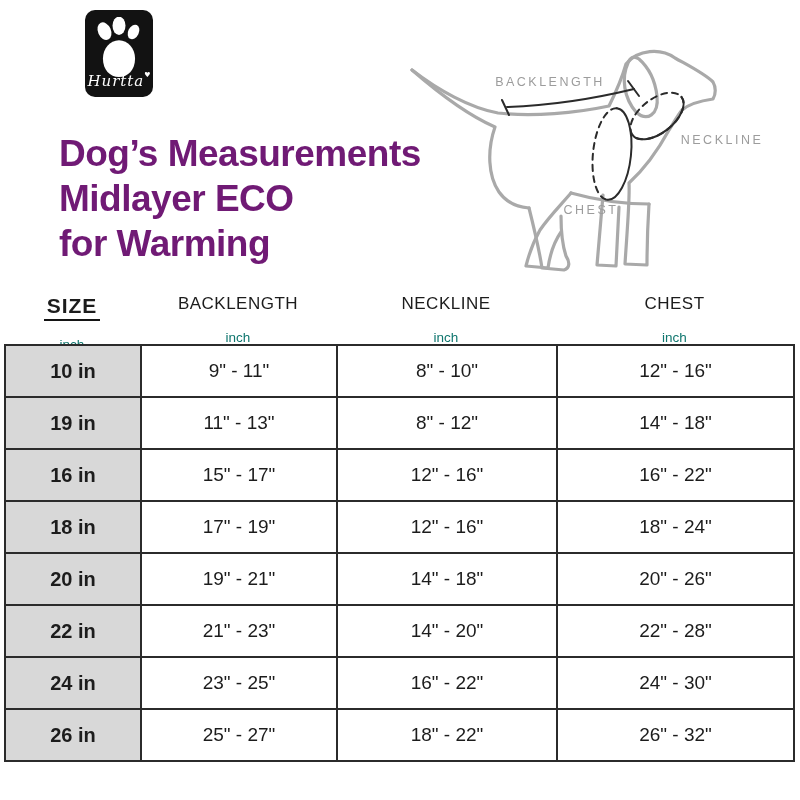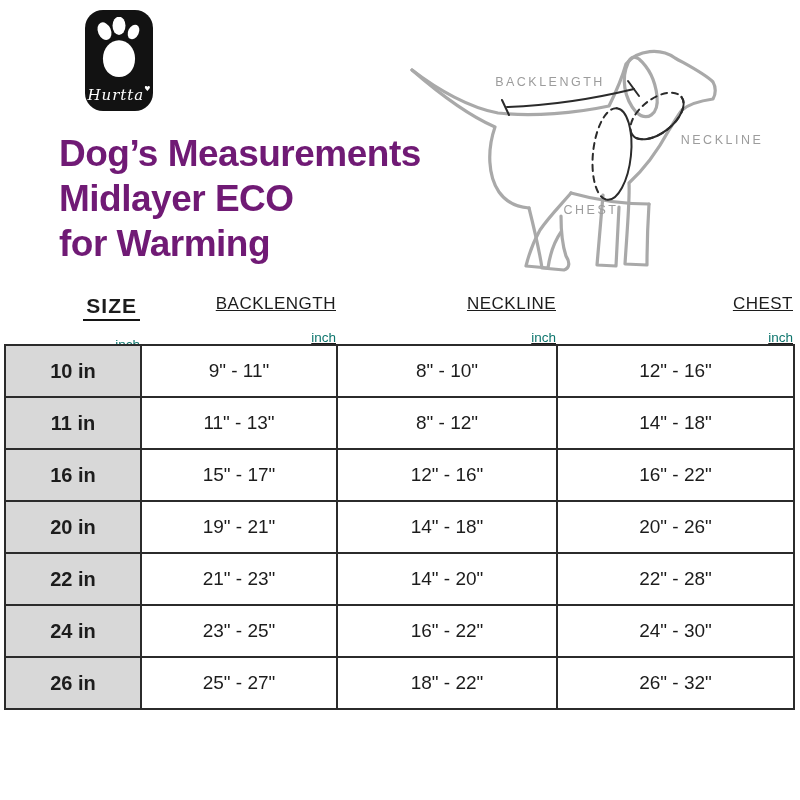--- a/index.html
+++ b/index.html
@@ -1,39 +1,39 @@
 <!DOCTYPE html>
 <html><head>
 <meta charset="utf-8">
 <style>
   html,body{margin:0;padding:0;background:#fff;}
   .page{position:relative;width:800px;height:800px;background:#ffffff;overflow:hidden;
         font-family:"Liberation Sans",sans-serif;color:#1c1c1c;}
 
   
-  .logo{position:absolute;left:85px;top:10px;width:68px;height:101px;background:#121212;
-        border-radius:18px;}
+  .logo{position:absolute;left:85px;top:10px;width:68px;height:87px;background:#121212;
+        border-radius:10px;}
   .logo svg{position:absolute;left:8px;top:7px;}
   .logo-script{position:absolute;left:0;right:0;bottom:7px;text-align:center;color:#fff;
         font-family:"DejaVu Serif",serif;font-style:italic;font-size:15px;letter-spacing:1px;}
   .logo-heart{font-size:7px;vertical-align:9px;letter-spacing:0;}
 
   
   .title{position:absolute;left:59px;top:131px;font-size:37px;line-height:45px;
         font-weight:bold;color:#701a75;letter-spacing:-0.5px;}
   .title span{display:block;}
 
   
   .diagram{position:absolute;left:398px;top:18px;width:392px;height:272px;}
   .diagram text{font-family:"Liberation Sans",sans-serif;font-size:12.5px;letter-spacing:2.5px;
         fill:#9c9c9c;}
 
   
   .cols-header{position:absolute;left:4px;top:294px;width:789px;display:grid;
-        grid-template-columns:136px 196px 220px 237px;text-align:right;text-decoration:underline;}
+        grid-template-columns:136px 196px 220px 237px;text-align:center;}
   .col-h .label{font-size:17px;letter-spacing:0.5px;color:#1c1c1c;}
   .col-h .unit{font-size:13.5px;margin-top:16px;color:#0f766e;}
   .col-h .size-label{display:inline-block;font-size:21px;font-weight:bold;letter-spacing:1px;
         border-bottom:2px solid #141414;padding:0 3px 1px;}
 
   
   .size-table{position:absolute;left:4px;top:344px;width:789px;border-collapse:collapse;
         table-layout:fixed;}
   .size-table td{border:2px solid #2b2b2b;height:48px;text-align:center;vertical-align:middle;
         font-size:19px;background:#ffffff;}
@@ -135,30 +135,36 @@
         <col style="width:237px">
       </colgroup>
     <tbody>
       <tr>
         <td class="size">10 in</td>
         <td>9" - 11"</td>
         <td>8" - 10"</td>
         <td>12" - 16"</td>
       </tr>
       <tr>
-        <td class="size">11 in</td>
+        <td class="size">19 in</td>
         <td>11" - 13"</td>
         <td>8" - 12"</td>
         <td>14" - 18"</td>
       </tr>
       <tr>
         <td class="size">16 in</td>
         <td>15" - 17"</td>
         <td>12" - 16"</td>
         <td>16" - 22"</td>
+      </tr>
+      <tr>
+        <td class="size">18 in</td>
+        <td>17" - 19"</td>
+        <td>12" - 16"</td>
+        <td>18" - 24"</td>
       </tr>
       <tr>
         <td class="size">20 in</td>
         <td>19" - 21"</td>
         <td>14" - 18"</td>
         <td>20" - 26"</td>
       </tr>
       <tr>
         <td class="size">22 in</td>
         <td>21" - 23"</td>

